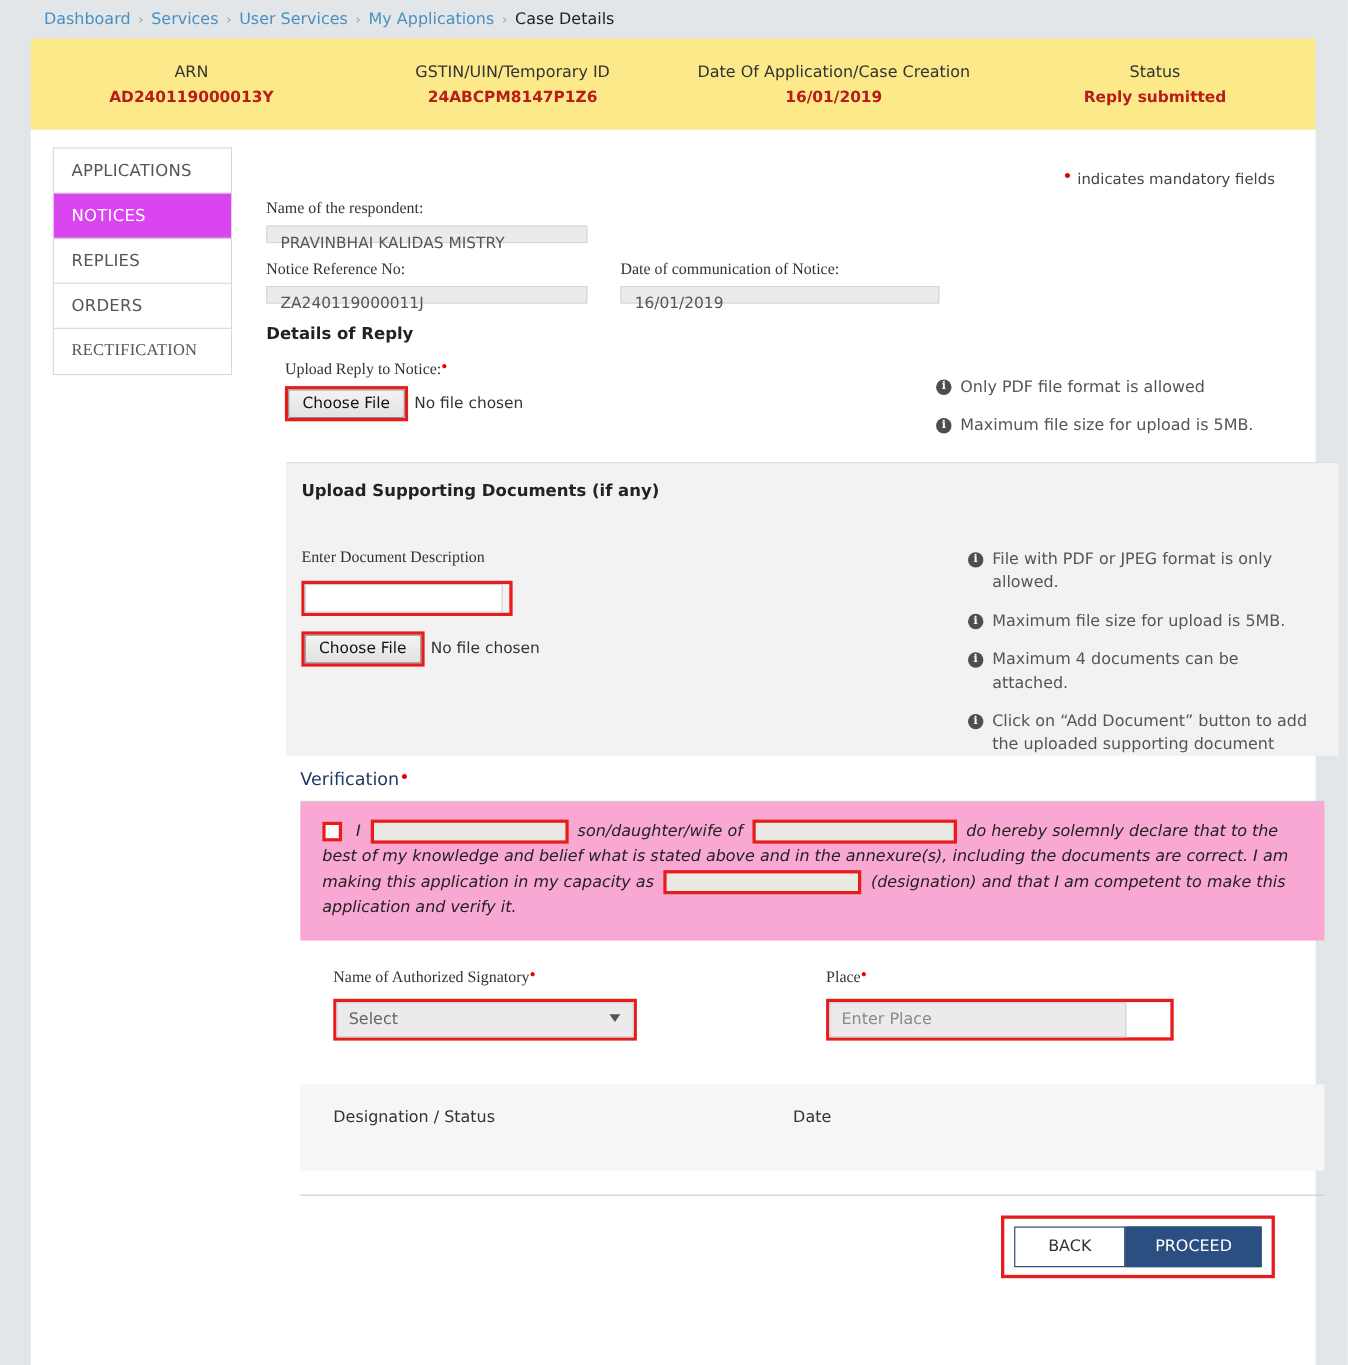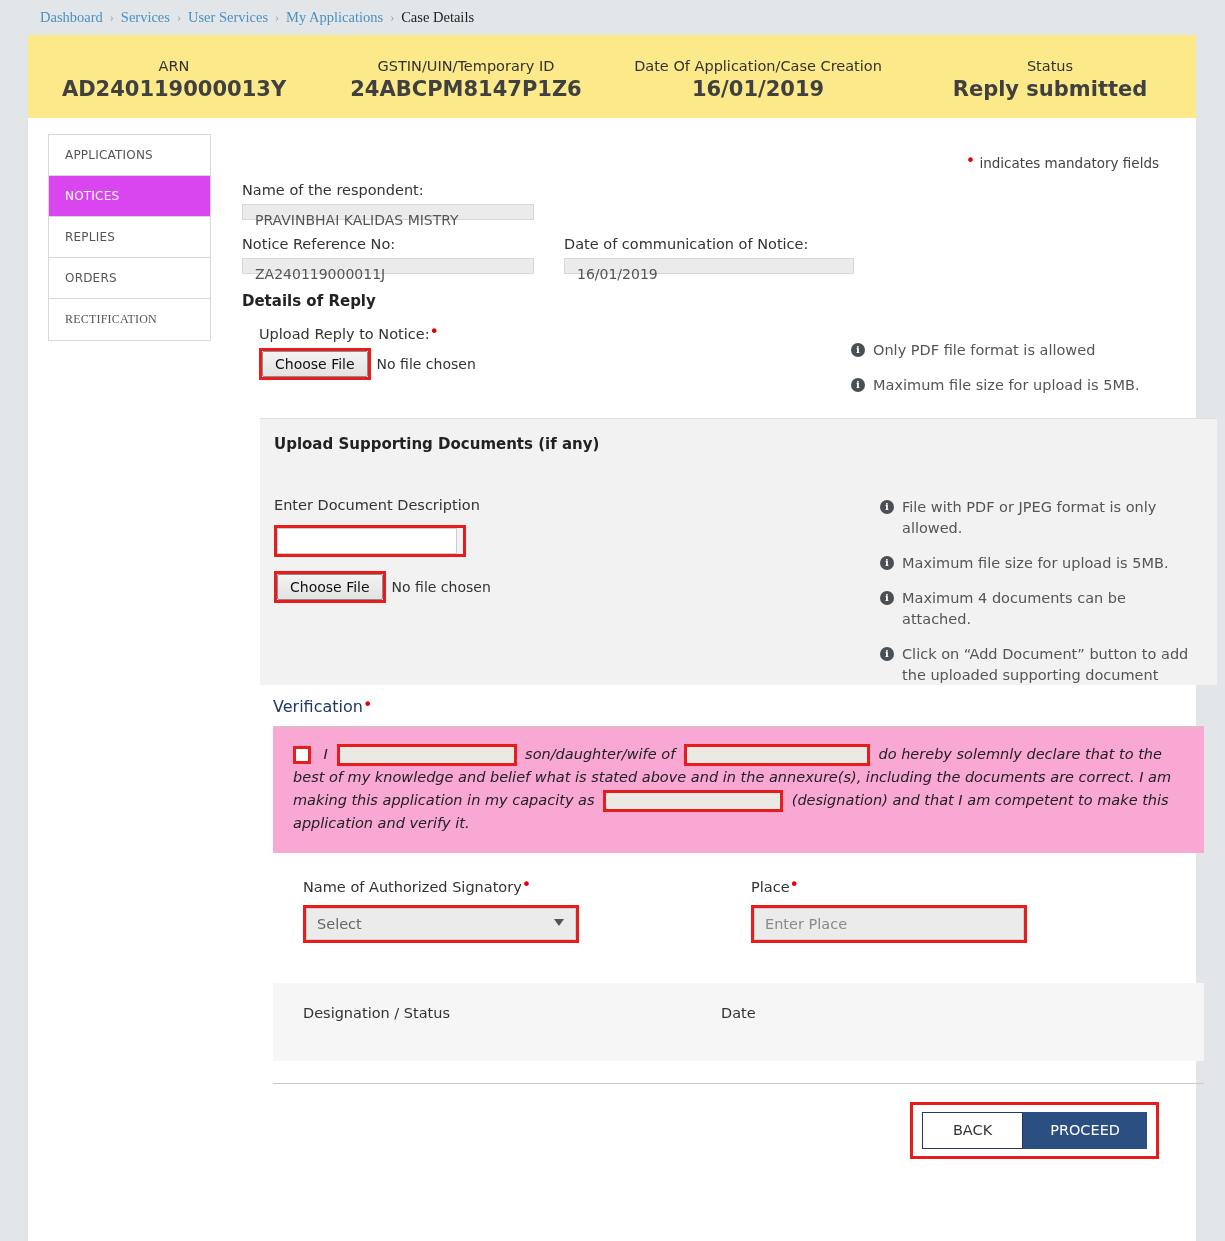--- a/index.html
+++ b/index.html
@@ -14,73 +14,72 @@
   }
   .page { position: relative; width: 1225px; height: 1241px; background: #e3e6e8; }
 
   
   .breadcrumb {
     position: absolute; left: 0; top: 0; width: 1225px; height: 35px;
     background: #e3e6e8;
     display: flex; align-items: center;
     padding-left: 40px;
     font-size: 14.5px;
-    font-family: Liberation Serif, serif;
   }
   .crumb-link { color: #4a90c4; }
   .crumb-sep { color: #9aa3a8; margin: 0 7px; font-size: 12px; }
   .crumb-current { color: #222; }
 
   
   .banner {
     position: absolute; left: 28px; top: 35px; width: 1168px; height: 83px;
     background: #fbe98a;
     display: flex;
   }
   .banner-cell {
     flex: 1 1 25%;
     display: flex; flex-direction: column;
     align-items: center; justify-content: center;
     padding-top: 2px;
   }
   .banner-label { font-size: 14.5px; color: #333; line-height: 20px; }
-  .banner-value { font-size: 21px; font-weight: bold; color: #404040; line-height: 22px; margin-top: 2px; }
+  .banner-value { font-size: 14px; font-weight: bold; color: #b91c1c; line-height: 22px; margin-top: 2px; }
 
   
   .content {
     position: absolute; left: 28px; top: 118px; width: 1168px; height: 1123px;
     background: #ffffff;
   }
 
   
   .sidebar {
     position: absolute; left: 20px; top: 16px; width: 163px;
     border: 1px solid #d8d8d8;
     background: #fff;
   }
   .side-item {
     height: 41px; line-height: 41px;
     padding-left: 16px;
-    font-size: 12px; color: #555;
+    font-size: 15px; color: #555;
     border-bottom: 1px solid #d8d8d8;
     letter-spacing: .2px;
   }
   .side-item:last-child { border-bottom: none; font-family: Liberation Serif, serif; }
   .side-item.active { background: #d946ef; color: #ffffff; }
 
   
   .main { position: absolute; left: 203px; top: 16px; width: 950px; }
 
   .mandatory-note {
     text-align: right; font-size: 13.5px; color: #444;
     padding-right: 22px; padding-top: 21px;
   }
   .dot { color: #e60000; font-size: 16px; line-height: 0; vertical-align: 2px; }
 
-  .field-label { font-size: 14.5px; color: #333; margin-bottom: 6px; }
+  .field-label { font-size: 14.5px; color: #333; margin-bottom: 6px; font-family: Liberation Serif, serif; }
   .ro-input {
     background: #ebebeb; border: 1px solid #d6d6d6;
     height: 16px; line-height: 30px;
     padding: 0 12px; font-size: 14px; color: #555;
   }
 
   .row-2 { display: flex; gap: 30px; }
 
   .section-head { font-size: 15px; font-weight: bold; color: #222; }
 
@@ -344,21 +343,21 @@
                 <option>Select</option>
               </select>
               <span class="caret"></span>
             </div>
           </div>
         </div>
         <div>
           <div class="field-label">
             <span>Place</span><span class="dot">•</span>
           </div>
-          <div class="redbox" style="width:276px; margin-top:4px;">
+          <div class="redbox" style="width:316px; margin-top:4px;">
             <input class="place" type="text" placeholder="Enter Place" style="">
           </div>
         </div>
       </div>
 
       <div class="ds-panel" style="margin-top:40px; margin-left:42px; width:931px; height:78px; padding-top:22px;">
         <div style="flex:0 0 448px; padding-left:30px;">Designation / Status</div>
         <div>Date</div>
       </div>
 

